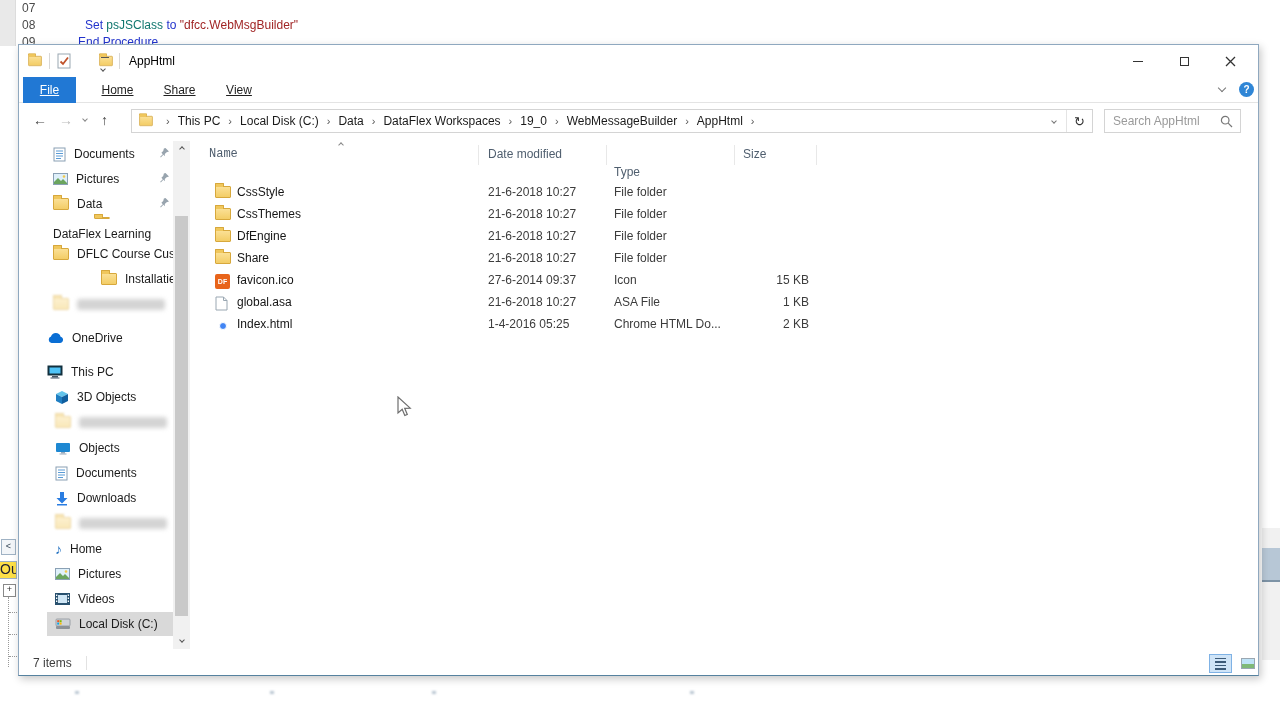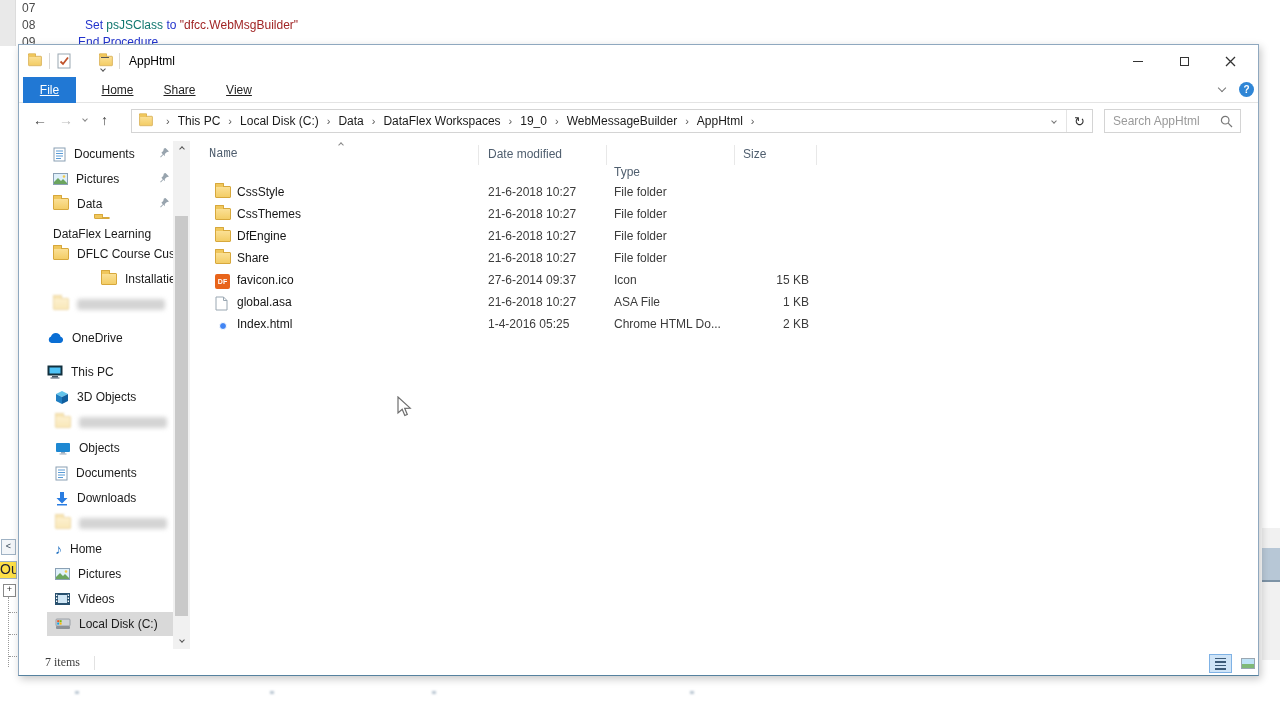--- a/index.html
+++ b/index.html
@@ -436,21 +436,21 @@
   </div>
   <div class="frow" style="top:260px;">
     <span class="ficon icon-chrome"></span>
     <span class="fname">Index.html</span>
     <span class="fdate">1-4-2016 05:25</span>
     <span class="ftype">Chrome HTML Do...</span>
     <span class="fsize">2 KB</span>
   </div>
 
   <div class="abs statusbar">
-    <span style="margin-left:26px;color:#3d3d3d;font-family:Liberation Serif, serif;">7 items</span>
+    <span style="margin-left:14px;color:#3d3d3d;">7 items</span>
     <span class="status-sep"></span>
     <div class="viewbtn active" style="left:1190px;">
       <span class="mini-lines">
           <div></div>
           <div></div>
           <div></div>
           <div></div>
         </span>
     </div>
     <div class="viewbtn" style="left:1217px;">

